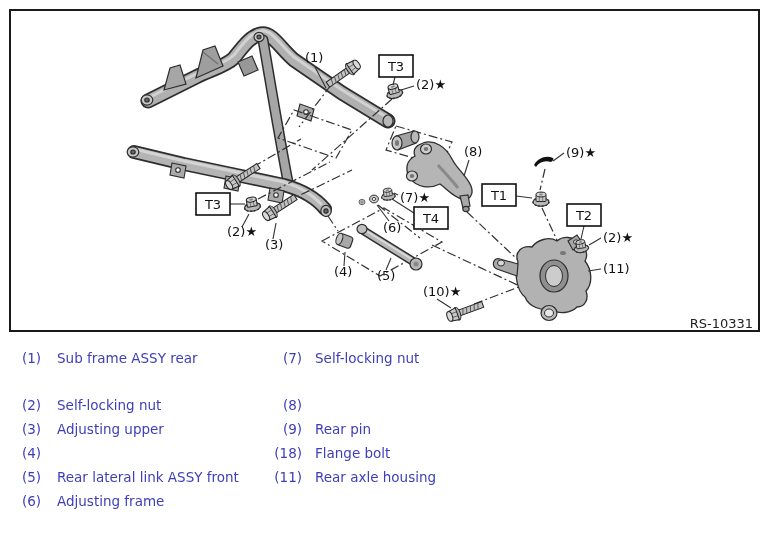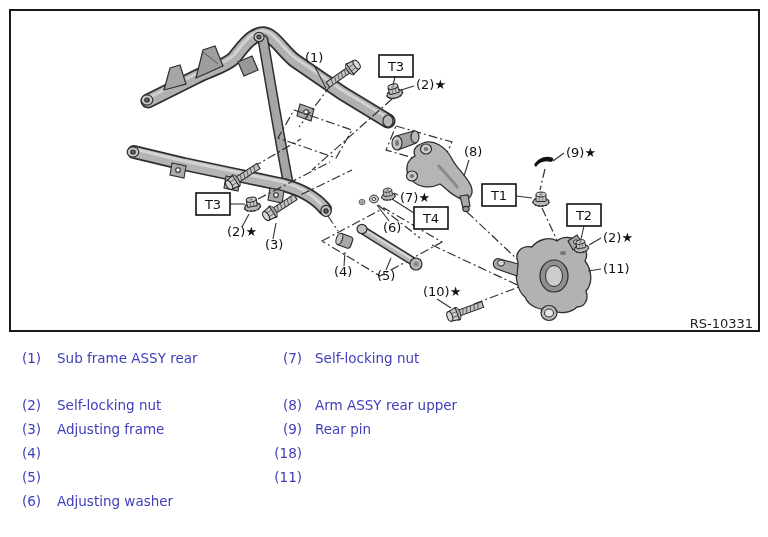--- a/index.html
+++ b/index.html
@@ -229,41 +229,43 @@
       <div class="cell right gap">
         <span class="num">(7)</span>
         <span class="lbl">Self-locking nut</span>
       </div>
       <div class="cell left">
         <span class="num">(2)</span>
         <span class="lbl">Self-locking nut</span>
       </div>
       <div class="cell right">
         <span class="num">(8)</span>
-        <span class="lbl">Arm ASSY rear upper</span>
       </div>
       <div class="cell left">
         <span class="num">(3)</span>
-        <span class="lbl">Adjusting frame</span>
+        <span class="lbl">Adjusting upper</span>
       </div>
       <div class="cell right">
         <span class="num">(9)</span>
         <span class="lbl">Rear pin</span>
       </div>
       <div class="cell left">
         <span class="num">(4)</span>
       </div>
       <div class="cell right">
         <span class="num">(18)</span>
+        <span class="lbl">Flange bolt</span>
       </div>
       <div class="cell left">
         <span class="num">(5)</span>
+        <span class="lbl">Rear lateral link ASSY front</span>
       </div>
       <div class="cell right">
         <span class="num">(11)</span>
+        <span class="lbl">Rear axle housing</span>
       </div>
       <div class="cell left">
         <span class="num">(6)</span>
-        <span class="lbl">Adjusting washer</span>
+        <span class="lbl">Adjusting frame</span>
       </div>
       <div class="cell right"></div>
     </div>
 </div>
 
 </body></html>

